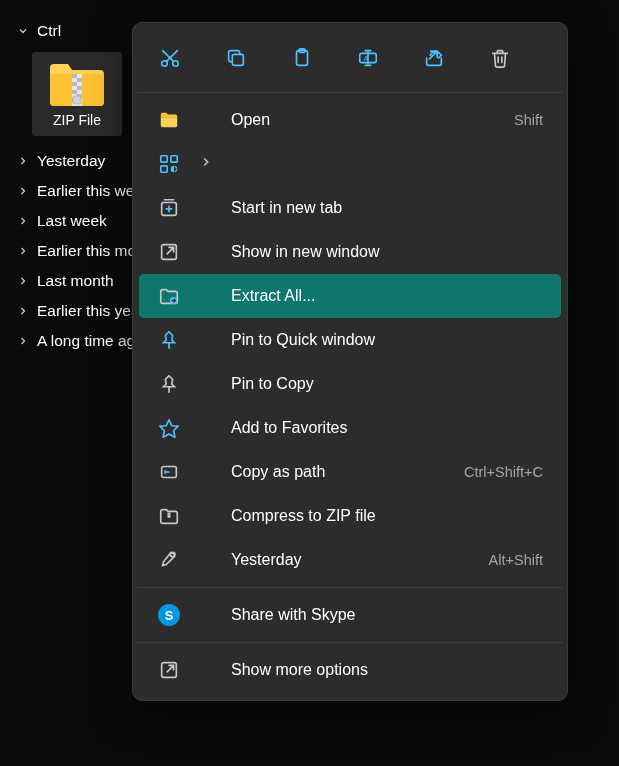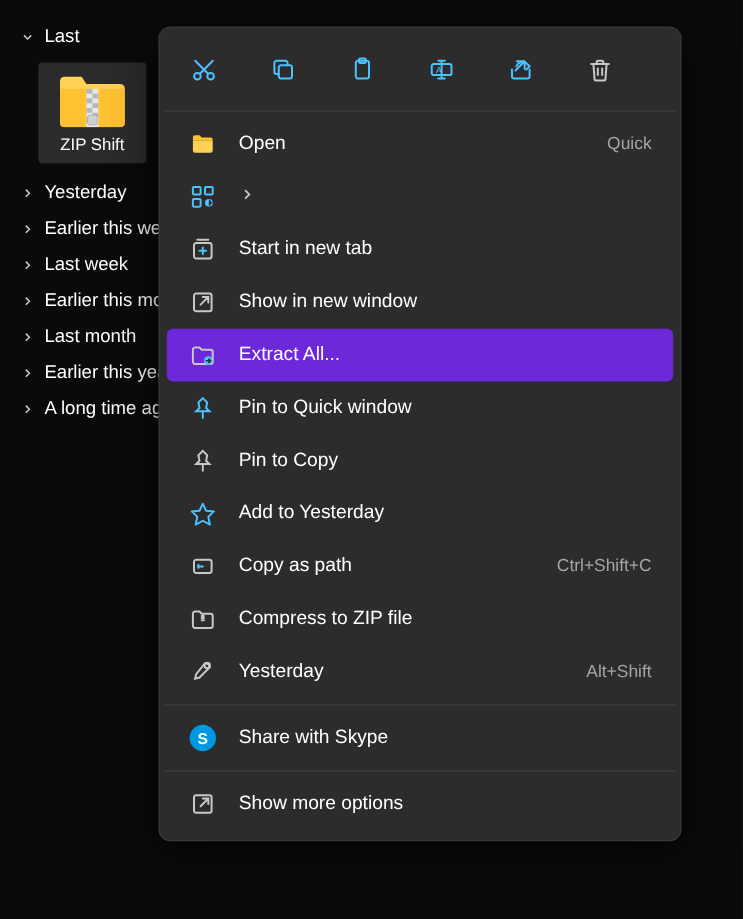--- a/index.html
+++ b/index.html
@@ -93,35 +93,36 @@
     .cm-item {
       display: flex;
       align-items: center;
       padding: 10px 18px;
       gap: 18px;
       cursor: pointer;
       margin: 0 6px;
       border-radius: 5px;
     }
     .cm-item.hovered {
-      background: #6d28d9;
+      background: #0f766e;
       align-items: center;
     }
     .cm-icon {
       width: 24px;
       height: 24px;
       display: flex;
       align-items: center;
       justify-content: center;
       flex-shrink: 0;
     }
     .cm-label {
       flex: 1;
       color: #fff;
       font-size: 16px;
+      margin-left: 32px;
     }
     .cm-shortcut {
       color: #a5a5a5;
       font-size: 14.5px;
     }
     .cm-submenu-arrow {
       color: #c8c8c8;
     }
     .skype-circle {
       width: 22px; height: 22px; border-radius: 50%;
@@ -133,40 +134,40 @@
 <body>
 
 <div class="explorer-bg">
 
   <div class="group-header">
     <span class="chev">
       <svg width="12" height="12" viewBox="0 0 24 24" fill="none" stroke-width="2.5">
           <polyline points="6 9 12 15 18 9"></polyline>
         </svg>
     </span>
-    <span class="label">Last</span>
+    <span class="label">Ctrl</span>
   </div>
 
   <div class="file-item">
     <span class="zip-folder">
       <svg width="58" height="46" viewBox="0 0 58 46">
         <path d="M2 8 L2 42 Q2 46 6 46 L52 46 Q56 46 56 42 L56 14 Q56 10 52 10 L24 10 L20 4 L6 4 Q2 4 2 8 Z" fill="#ffd256"></path>
         <path d="M2 14 L56 14 L56 42 Q56 46 52 46 L6 46 Q2 46 2 42 Z" fill="#ffc233"></path>
         <rect x="24" y="14" width="10" height="32" fill="#e8e8e8"></rect>
         <rect x="24" y="14" width="5" height="4" fill="#b8b8b8"></rect>
           <rect x="29" y="18" width="5" height="4" fill="#b8b8b8"></rect>
         <rect x="24" y="22" width="5" height="4" fill="#b8b8b8"></rect>
           <rect x="29" y="26" width="5" height="4" fill="#b8b8b8"></rect>
         <rect x="24" y="30" width="5" height="4" fill="#b8b8b8"></rect>
           <rect x="29" y="34" width="5" height="4" fill="#b8b8b8"></rect>
         <rect x="24" y="38" width="5" height="4" fill="#b8b8b8"></rect>
         <rect x="25" y="36" width="8" height="8" rx="1" fill="#d0d0d0" stroke="#999" stroke-width="0.5"></rect>
       </svg>
     </span>
-    <span class="label">ZIP Shift</span>
+    <span class="label">ZIP File</span>
   </div>
 
   <div class="group-header">
     <span class="chev">
       <svg width="12" height="12" viewBox="0 0 24 24" fill="none" stroke-width="2.5">
           <polyline points="9 6 15 12 9 18"></polyline>
         </svg>
     </span>
     <span class="label">Yesterday</span>
   </div>
@@ -266,21 +267,21 @@
   <div class="cm-sep"></div>
 
   <div class="cm-item">
     <span class="cm-icon">
       <svg width="22" height="22" viewBox="0 0 24 24" fill="#ffc233">
           <path d="M3 6 a2 2 0 0 1 2 -2 h4 l2 2 h8 a2 2 0 0 1 2 2 v1 H3z"></path>
           <path d="M3 9 h18 v9 a2 2 0 0 1 -2 2 H5 a2 2 0 0 1 -2 -2z" fill="#ffd256"></path>
         </svg>
     </span>
     <span class="cm-label">Open</span>
-    <span class="cm-shortcut">Quick</span>
+    <span class="cm-shortcut">Shift</span>
   </div>
 
   <div class="cm-item">
     <span class="cm-icon">
       <svg width="22" height="22" viewBox="0 0 24 24" fill="none" stroke="#4cc2ff" stroke-width="1.8">
           <rect x="3" y="3" width="7" height="7" rx="1"></rect>
           <rect x="14" y="3" width="7" height="7" rx="1"></rect>
           <rect x="3" y="14" width="7" height="7" rx="1"></rect>
           <circle cx="17.5" cy="17.5" r="3.5" fill="#4cc2ff" stroke="none"></circle>
           <path d="M17.5 14 l3 3.5 l-3 3.5" fill="#2c2c2c" stroke="none"></path>
@@ -342,21 +343,21 @@
     </span>
     <span class="cm-label">Pin to Copy</span>
   </div>
 
   <div class="cm-item">
     <span class="cm-icon">
       <svg width="22" height="22" viewBox="0 0 24 24" fill="none" stroke="#4cc2ff" stroke-width="1.8" stroke-linejoin="round">
           <polygon points="12 3 15 9.5 22 10 17 15 18.5 22 12 18.5 5.5 22 7 15 2 10 9 9.5"></polygon>
         </svg>
     </span>
-    <span class="cm-label">Add to Yesterday</span>
+    <span class="cm-label">Add to Favorites</span>
   </div>
 
   <div class="cm-item">
     <span class="cm-icon">
       <svg width="22" height="22" viewBox="0 0 24 24" fill="none" stroke="#c8c8c8" stroke-width="1.8" stroke-linecap="round">
           <rect x="4" y="6" width="16" height="12" rx="2"></rect>
           <path d="M8 12 h4" stroke="#4cc2ff"></path>
           <rect x="7" y="10" width="2" height="4" fill="#4cc2ff" stroke="none"></rect>
         </svg>
     </span>

